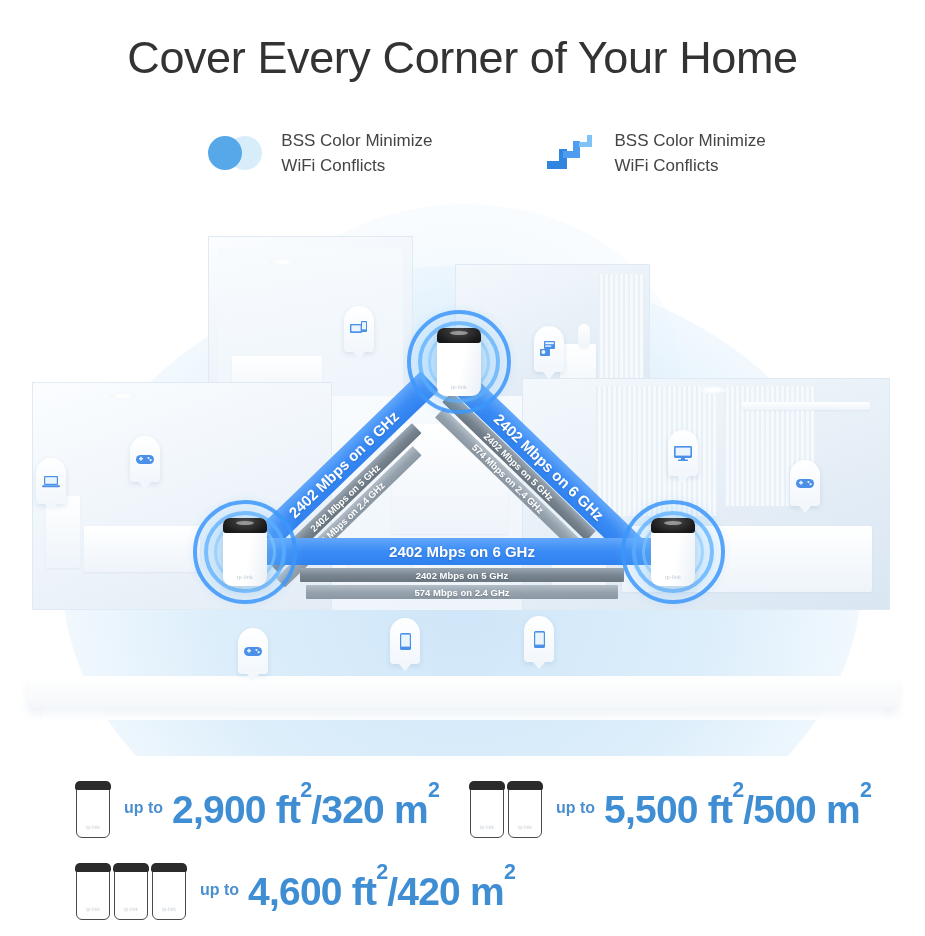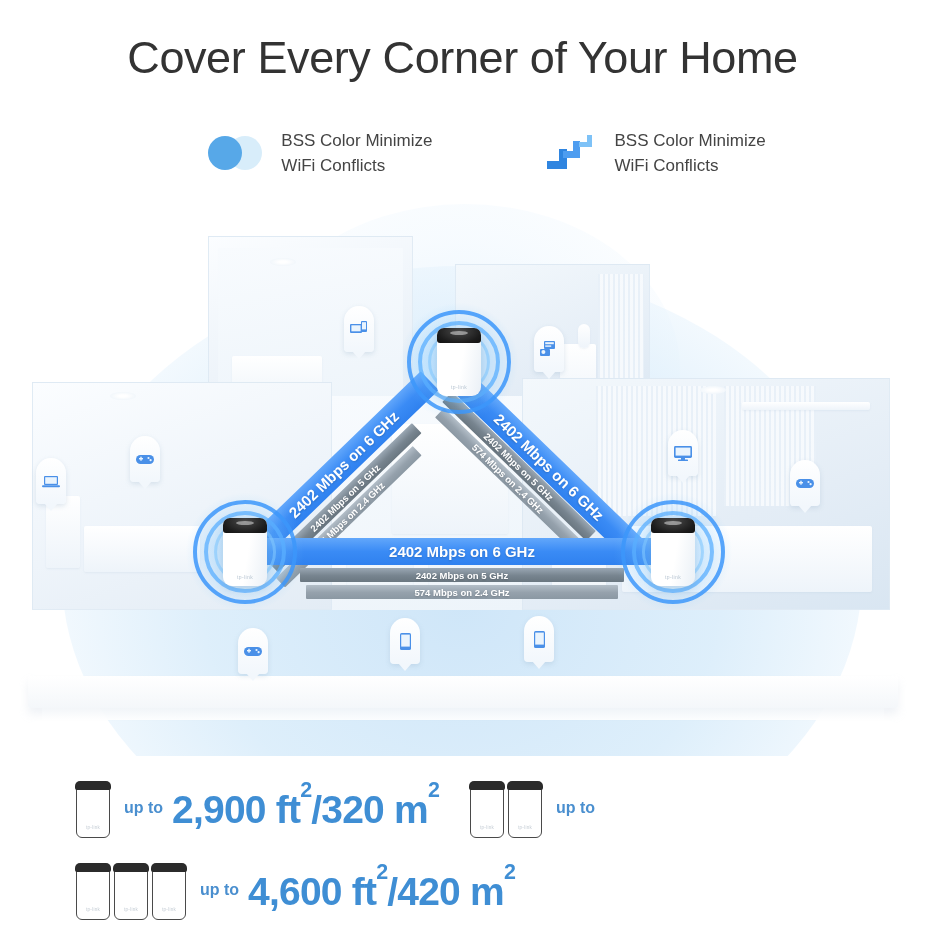--- a/index.html
+++ b/index.html
@@ -437,20 +437,21 @@
     <div class="spec-row r2">
       <div class="units">
         <div class="unit">
             <span class="ulogo">tp-link</span>
           </div>
         <div class="unit">
             <span class="ulogo">tp-link</span>
           </div>
       </div>
       <span class="upto">up to</span>
+      <span class="bignum"><span>5,500</span> <span>ft</span><sup>2</sup>/<span>500</span> <span>m</span><sup>2</sup></span>
     </div>
 
     <div class="spec-row r3">
       <div class="units">
         <div class="unit">
             <span class="ulogo">tp-link</span>
           </div>
         <div class="unit">
             <span class="ulogo">tp-link</span>
           </div>

